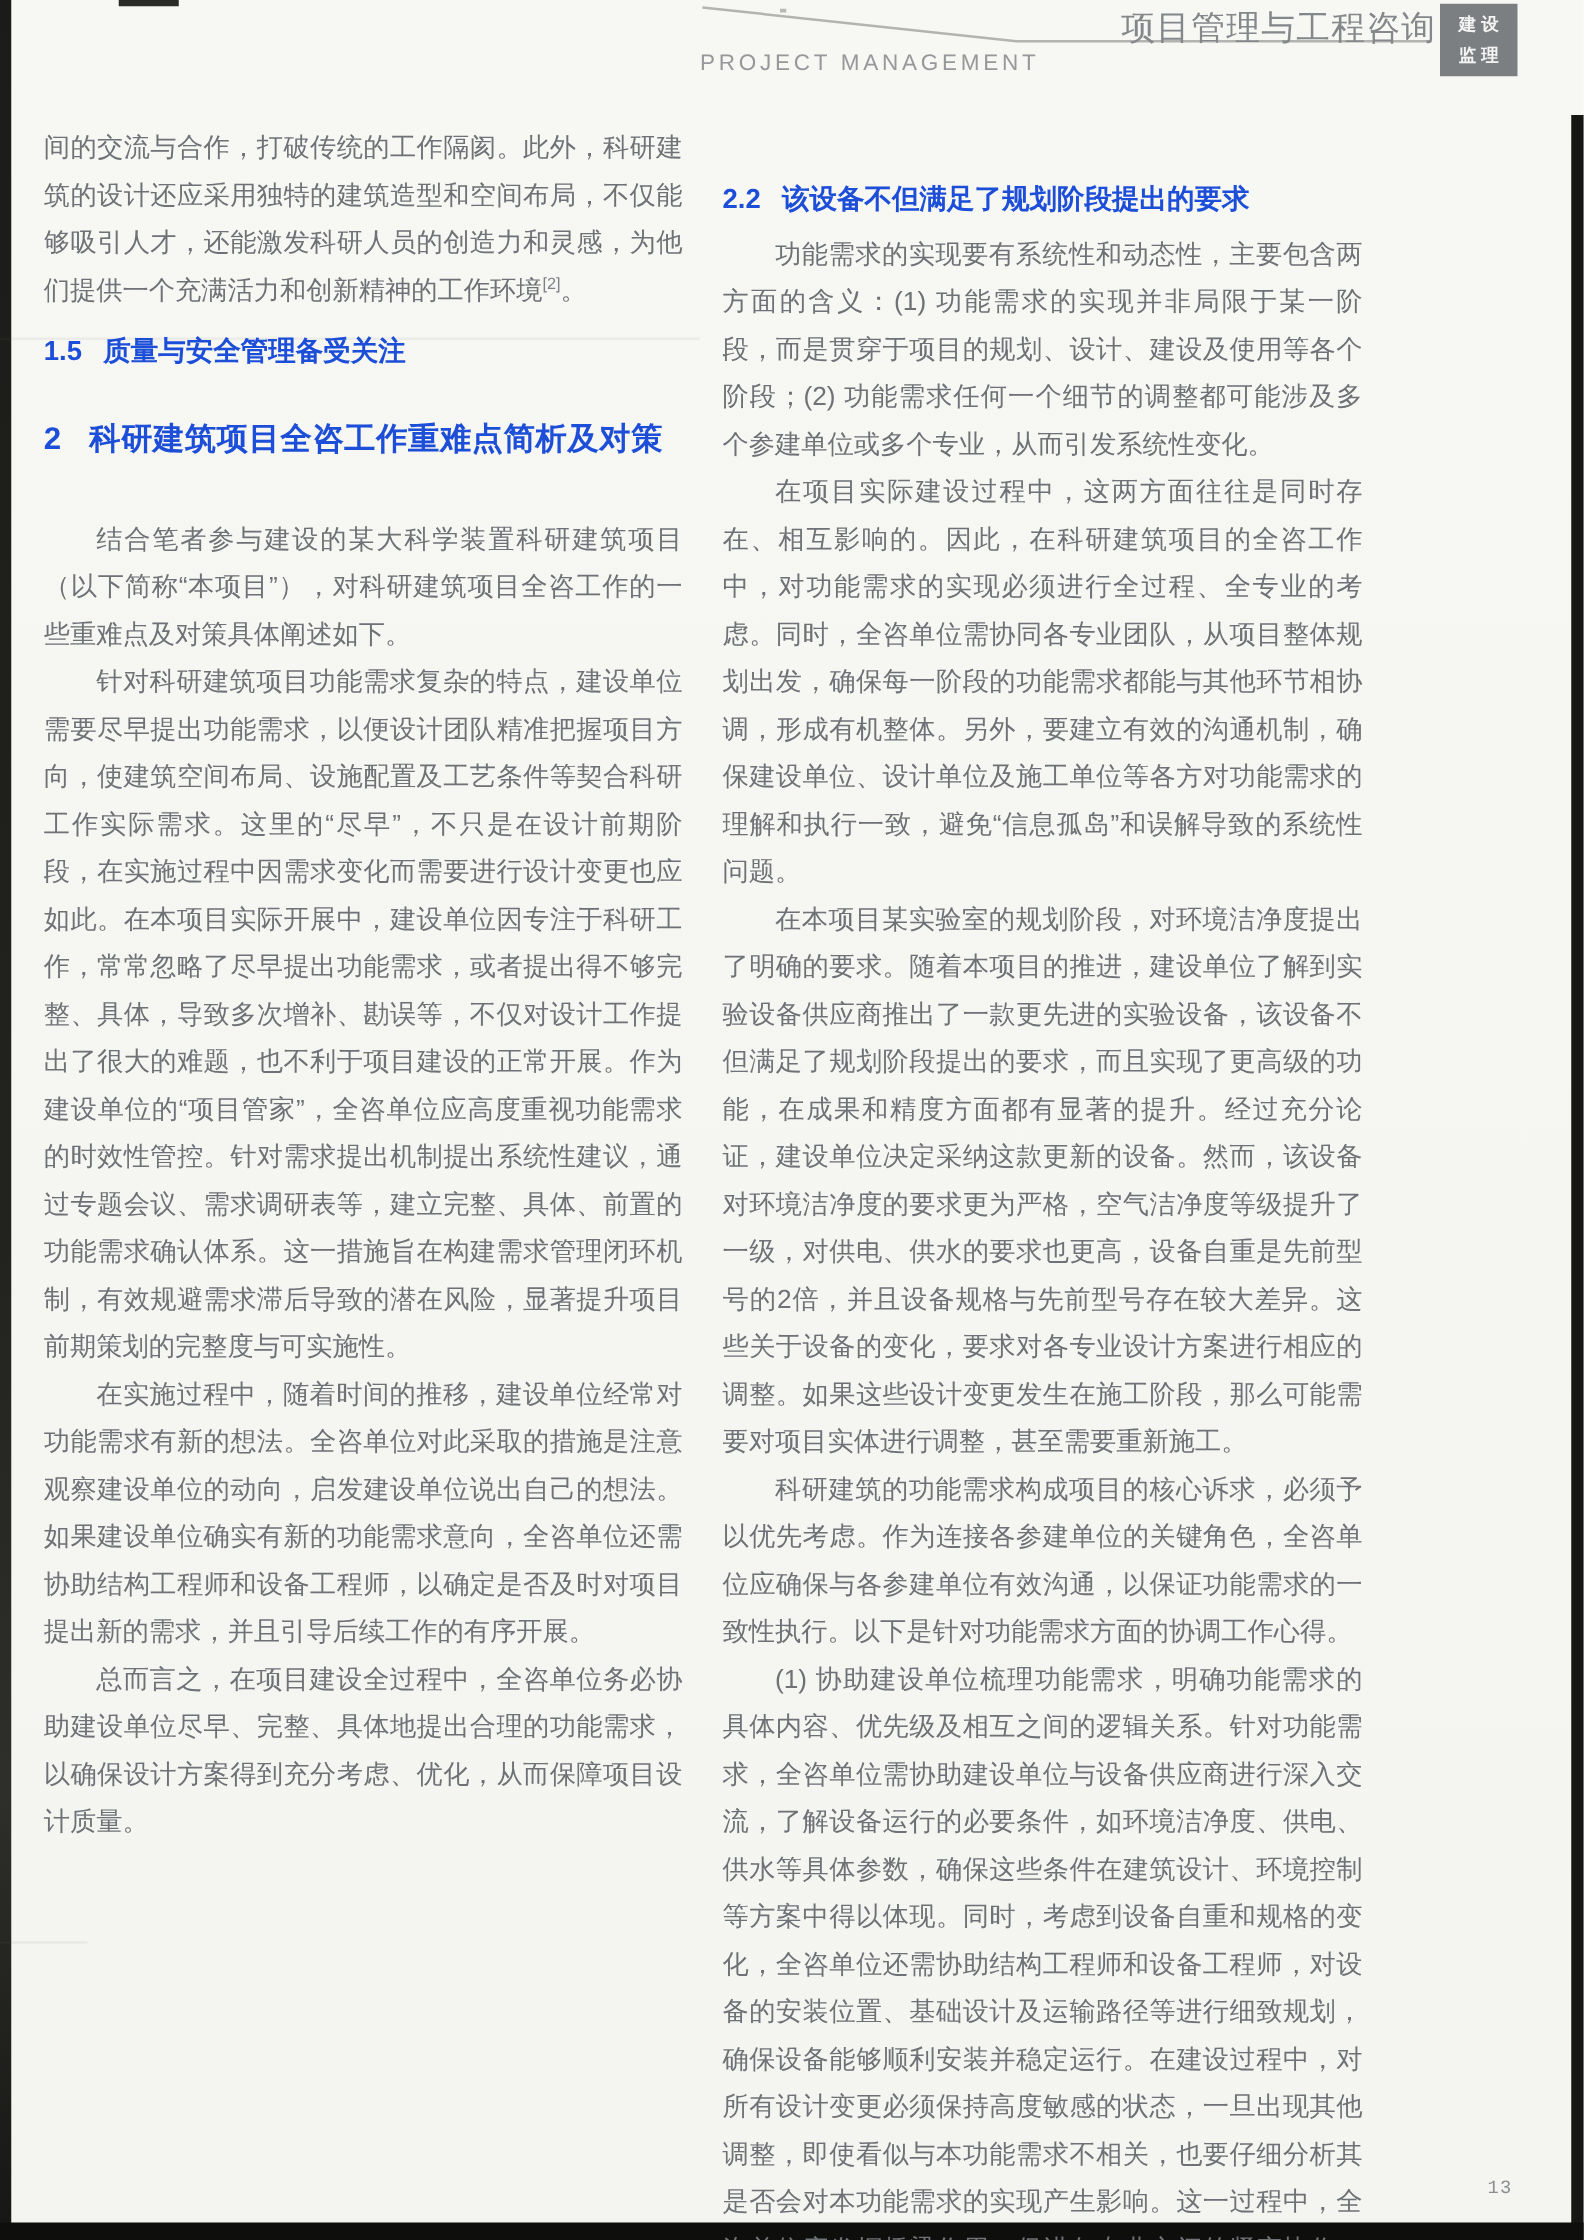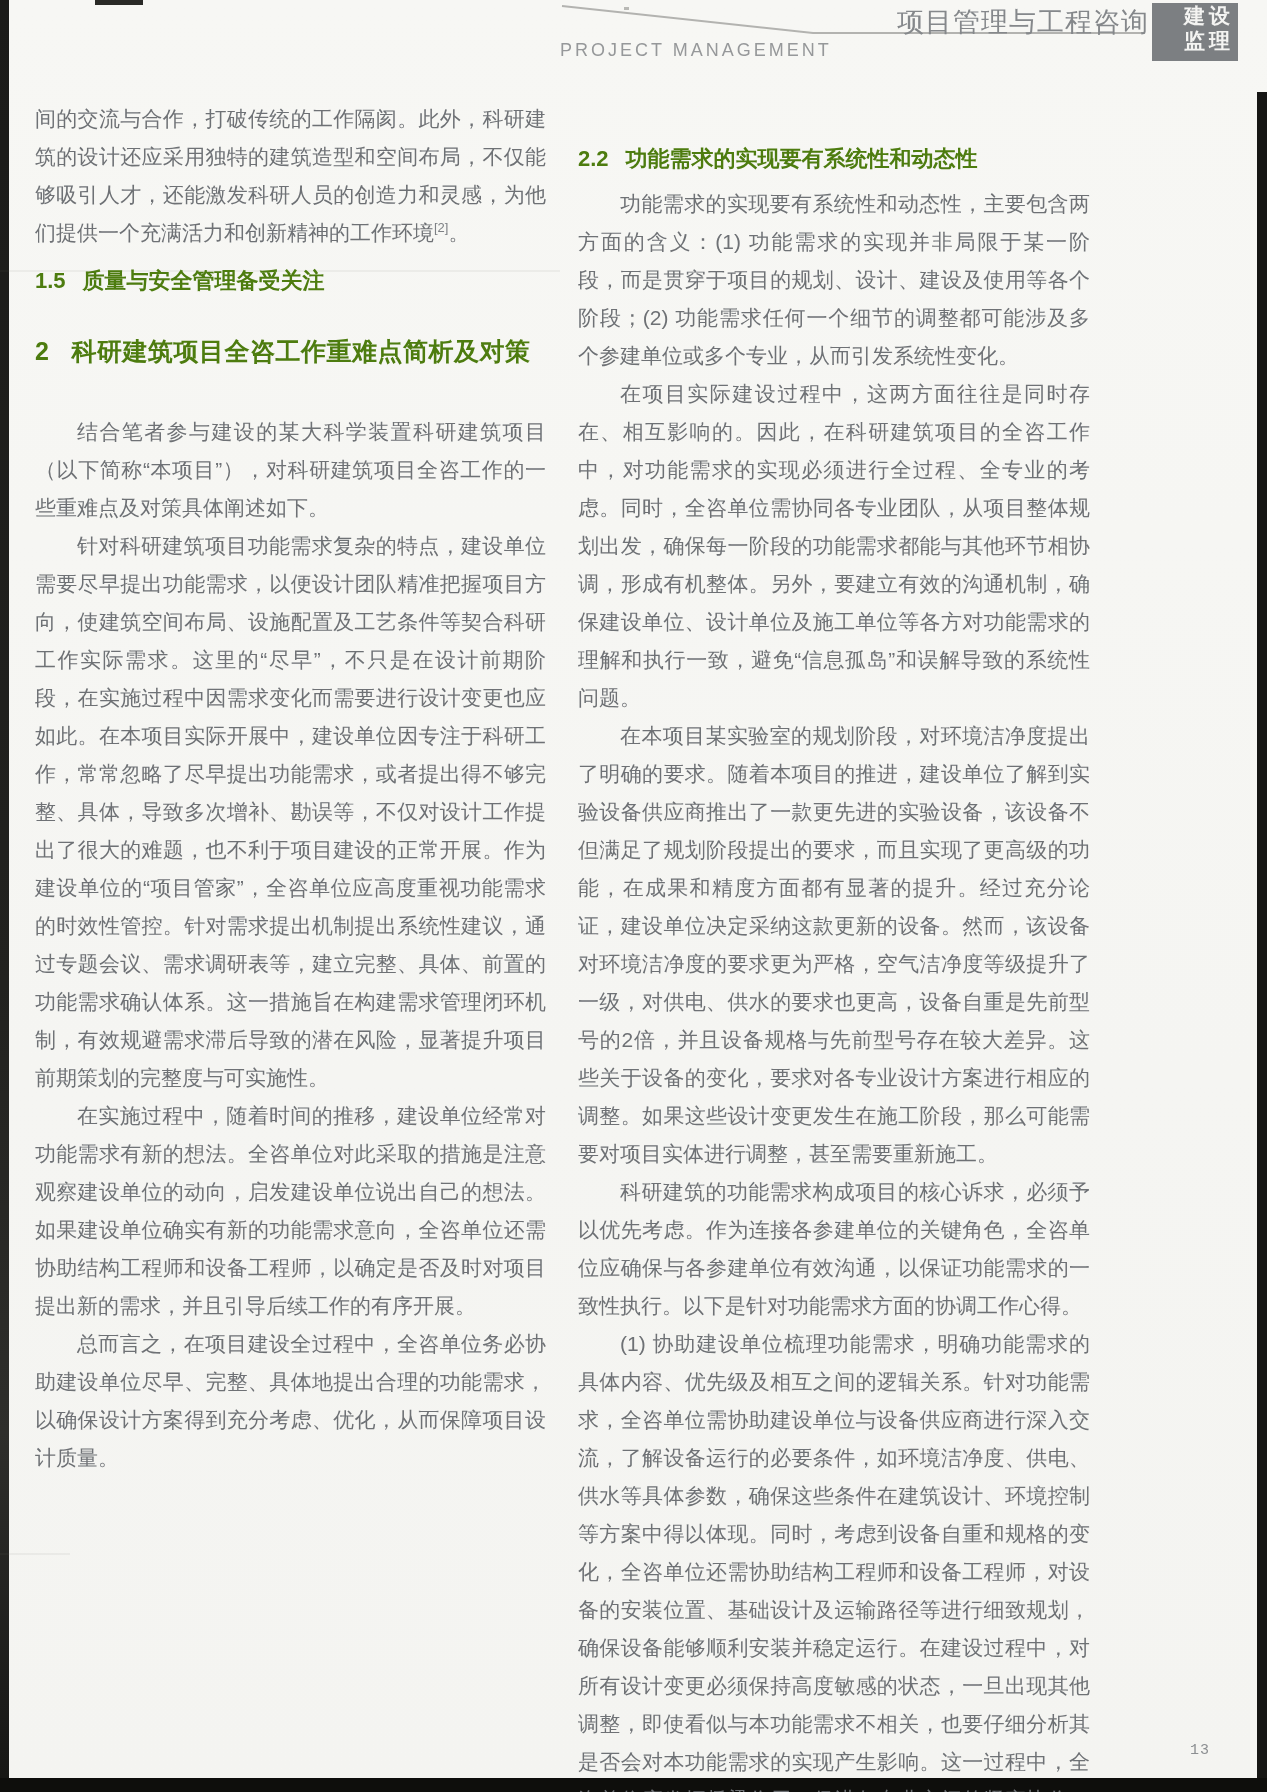--- a/index.html
+++ b/index.html
@@ -24,30 +24,30 @@
     position:absolute;top:4px;left:564px;width:585px;text-align:right;
     font-size:27px;letter-spacing:1px;color:#85888b;font-weight:500;
   }
   .ht-en{
     position:absolute;top:40px;left:560px;width:583px;text-align:left;
     font-size:18px;letter-spacing:3px;color:#96989a;font-weight:400;
   }
   .logo{
     position:absolute;left:1152px;top:3px;width:62px;height:58px;
     background:#7c7f82;color:#f4f4f2;display:flex;flex-direction:column;
-    align-items:center;line-height:25px;
-    font-size:21px;font-weight:bold;letter-spacing:4px;text-indent:4px;padding-left:24px;
+    align-items:center;justify-content:center;line-height:25px;
+    font-size:14px;font-weight:bold;letter-spacing:4px;text-indent:4px;
   }
   
   .col{position:absolute;color:#6e7175;font-size:21px;line-height:38px;text-align:justify;}
   .col-left{left:35px;top:100px;width:511px;}
   .col-right{left:578px;top:143px;width:512px;}
   .col p{margin:0;text-indent:2em;}
   .col p.cont{text-indent:0;}
-  h2,h3{color:#4d7c0f;margin:0;display:flex;align-items:flex-start;text-indent:0;}
+  h2,h3{color:#1d4ed8;margin:0;display:flex;align-items:flex-start;text-indent:0;}
   h3.sec{font-size:22px;line-height:32px;margin:13px 0 10px 0;font-weight:bold;}
   h3.sec .num{margin-right:17px;}
   h2.chap{font-size:25px;line-height:36px;margin:36px 0 44px 0;font-weight:bold;letter-spacing:0.5px;}
   h2.chap .num{margin-right:22px;}
   h3.first{margin-top:0;}
   sup.ref{font-size:13px;vertical-align:super;line-height:0;color:#7d8084;}
   
   .pageno{
     position:absolute;left:1190px;top:1742px;font-size:15px;color:#8c8f92;
     font-family:"Liberation Mono","DejaVu Sans Mono",monospace;letter-spacing:1px;
@@ -93,21 +93,21 @@
     <p>结合笔者参与建设的某大科学装置科研建筑项目（以下简称“本项目”），对科研建筑项目全咨工作的一些重难点及对策具体阐述如下。</p>
 
     <p>针对科研建筑项目功能需求复杂的特点，建设单位需要尽早提出功能需求，以便设计团队精准把握项目方向，使建筑空间布局、设施配置及工艺条件等契合科研工作实际需求。这里的“尽早”，不只是在设计前期阶段，在实施过程中因需求变化而需要进行设计变更也应如此。在本项目实际开展中，建设单位因专注于科研工作，常常忽略了尽早提出功能需求，或者提出得不够完整、具体，导致多次增补、勘误等，不仅对设计工作提出了很大的难题，也不利于项目建设的正常开展。作为建设单位的“项目管家”，全咨单位应高度重视功能需求的时效性管控。针对需求提出机制提出系统性建议，通过专题会议、需求调研表等，建立完整、具体、前置的功能需求确认体系。这一措施旨在构建需求管理闭环机制，有效规避需求滞后导致的潜在风险，显著提升项目前期策划的完整度与可实施性。</p>
     <p>在实施过程中，随着时间的推移，建设单位经常对功能需求有新的想法。全咨单位对此采取的措施是注意观察建设单位的动向，启发建设单位说出自己的想法。如果建设单位确实有新的功能需求意向，全咨单位还需协助结构工程师和设备工程师，以确定是否及时对项目提出新的需求，并且引导后续工作的有序开展。</p>
     <p>总而言之，在项目建设全过程中，全咨单位务必协助建设单位尽早、完整、具体地提出合理的功能需求，以确保设计方案得到充分考虑、优化，从而保障项目设计质量。</p>
   </section>
 
   <section class="col col-right">
     <h3 class="sec first">
       <span class="num">2.2</span>
-      <span>功能需求的实现要有系统性和动态性</span>
+      <span>该设备不但满足了规划阶段提出的要求</span>
     </h3>
     <p>功能需求的实现要有系统性和动态性，主要包含两方面的含义：(1) 功能需求的实现并非局限于某一阶段，而是贯穿于项目的规划、设计、建设及使用等各个阶段；(2) 功能需求任何一个细节的调整都可能涉及多个参建单位或多个专业，从而引发系统性变化。</p>
     <p>在项目实际建设过程中，这两方面往往是同时存在、相互影响的。因此，在科研建筑项目的全咨工作中，对功能需求的实现必须进行全过程、全专业的考虑。同时，全咨单位需协同各专业团队，从项目整体规划出发，确保每一阶段的功能需求都能与其他环节相协调，形成有机整体。另外，要建立有效的沟通机制，确保建设单位、设计单位及施工单位等各方对功能需求的理解和执行一致，避免“信息孤岛”和误解导致的系统性问题。</p>
     <p>在本项目某实验室的规划阶段，对环境洁净度提出了明确的要求。随着本项目的推进，建设单位了解到实验设备供应商推出了一款更先进的实验设备，该设备不但满足了规划阶段提出的要求，而且实现了更高级的功能，在成果和精度方面都有显著的提升。经过充分论证，建设单位决定采纳这款更新的设备。然而，该设备对环境洁净度的要求更为严格，空气洁净度等级提升了一级，对供电、供水的要求也更高，设备自重是先前型号的2倍，并且设备规格与先前型号存在较大差异。这些关于设备的变化，要求对各专业设计方案进行相应的调整。如果这些设计变更发生在施工阶段，那么可能需要对项目实体进行调整，甚至需要重新施工。</p>
     <p>科研建筑的功能需求构成项目的核心诉求，必须予以优先考虑。作为连接各参建单位的关键角色，全咨单位应确保与各参建单位有效沟通，以保证功能需求的一致性执行。以下是针对功能需求方面的协调工作心得。</p>
     <p>(1) 协助建设单位梳理功能需求，明确功能需求的具体内容、优先级及相互之间的逻辑关系。针对功能需求，全咨单位需协助建设单位与设备供应商进行深入交流，了解设备运行的必要条件，如环境洁净度、供电、供水等具体参数，确保这些条件在建筑设计、环境控制等方案中得以体现。同时，考虑到设备自重和规格的变化，全咨单位还需协助结构工程师和设备工程师，对设备的安装位置、基础设计及运输路径等进行细致规划，确保设备能够顺利安装并稳定运行。在建设过程中，对所有设计变更必须保持高度敏感的状态，一旦出现其他调整，即使看似与本功能需求不相关，也要仔细分析其是否会对本功能需求的实现产生影响。这一过程中，全咨单位应发挥桥梁作用，促进各专业之间的紧密协作，确保功能需求的系统性实现。</p>
   </section>
 
   <div class="pageno">13</div>
 </div>

